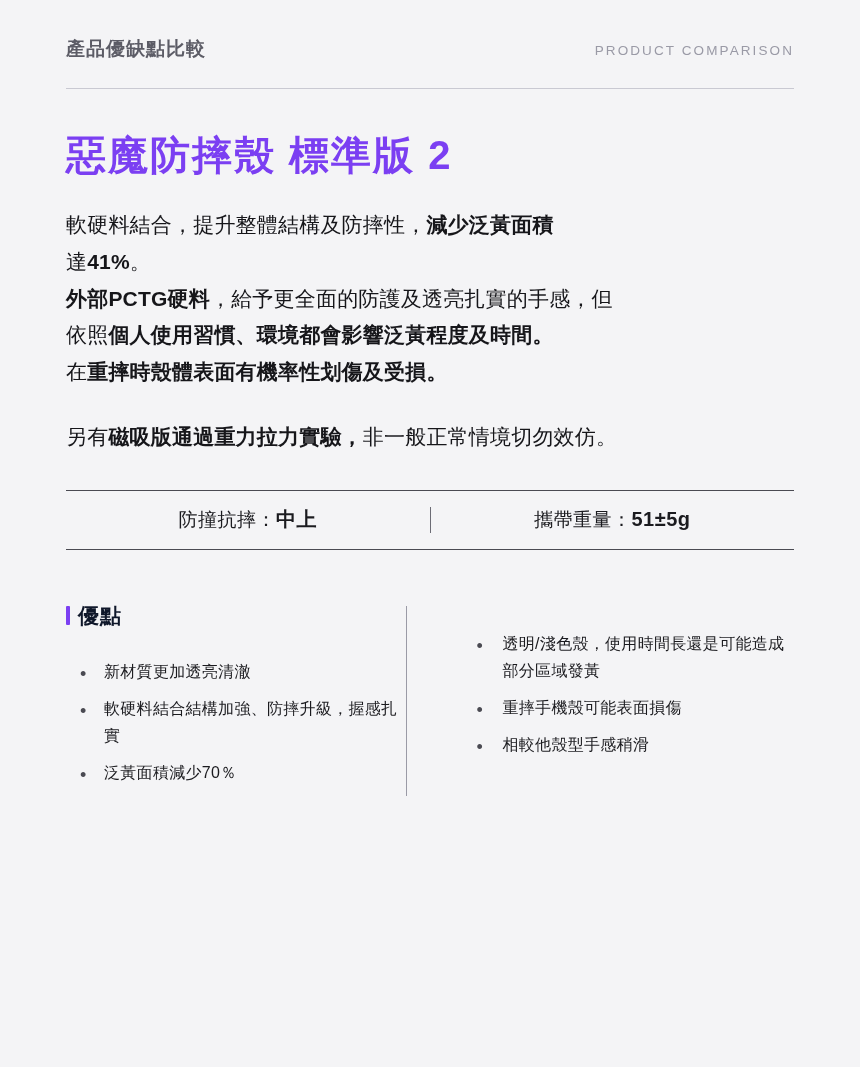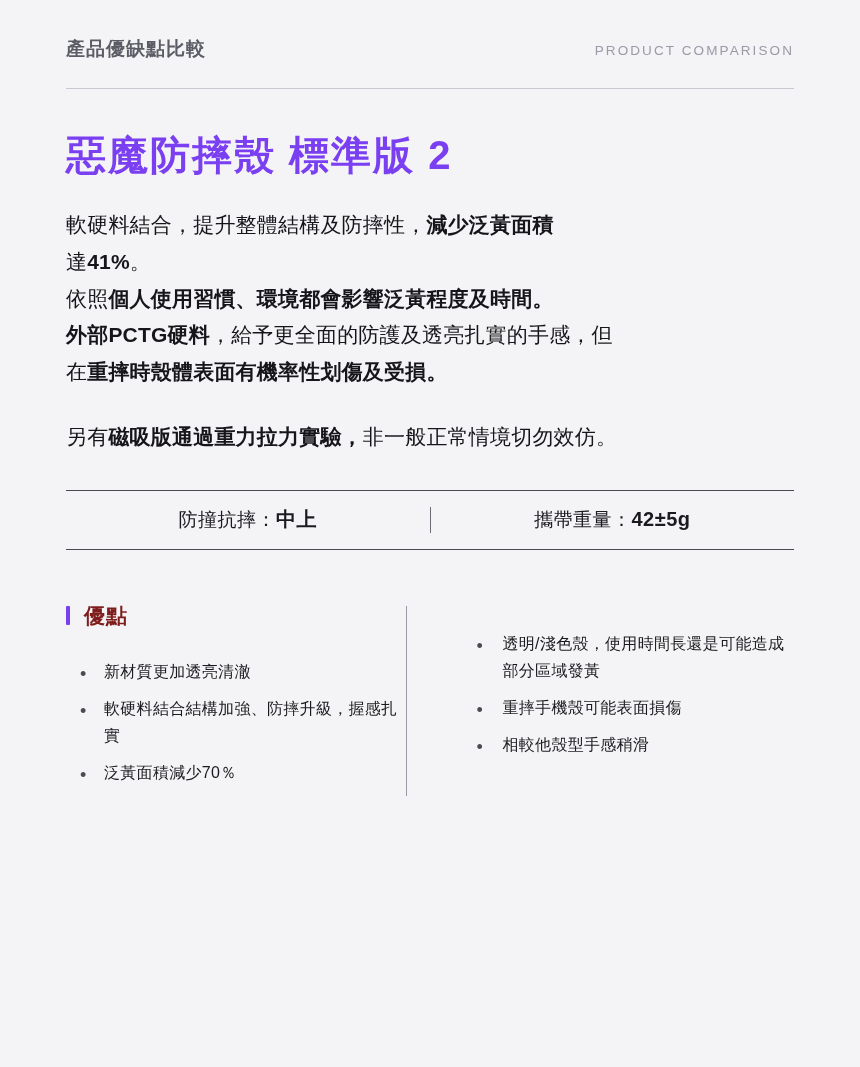--- a/index.html
+++ b/index.html
@@ -122,25 +122,25 @@
   }
   .pc-divider {
     width: 1px;
     background: #9a9aa6;
     margin: 4px 0 0 0;
     align-self: stretch;
   }
   .pc-head {
     display: flex;
     align-items: center;
-    gap: 14px;
+    gap: 8px;
     font-size: 21px;
     font-weight: 700;
     letter-spacing: 1px;
-    color: #7f1d1d;
+    color: #0f172a;
   }
   .pc-bar {
     display: inline-block;
     width: 4px;
     height: 19px;
     background: #7b3ff2;
     border-radius: 1px;
   }
   ul.pc-list {
     list-style: none;
@@ -186,42 +186,42 @@
   <div class="product-title">惡魔防摔殼 標準版 2</div>
 
   <div class="desc">
     <p>
       <span>軟硬料結合，提升整體結構及防摔性，</span><span class="b">減少泛黃面積</span>
     </p>
     <p>
       <span>達</span><span class="b">41%</span><span>。</span>
     </p>
     <p>
+      <span class="b">外部PCTG硬料</span><span>，給予更全面的防護及透亮扎實的手感，但</span>
+    </p>
+    <p>
       <span>依照</span><span class="b">個人使用習慣、環境都會影響泛黃程度及時間。</span>
-    </p>
-    <p>
-      <span class="b">外部PCTG硬料</span><span>，給予更全面的防護及透亮扎實的手感，但</span>
     </p>
     <p>
       <span>在</span><span class="b">重摔時殼體表面有機率性划傷及受損。</span>
     </p>
     <div class="gap"></div>
     <p>
       <span>另有</span><span class="b">磁吸版通過重力拉力實驗，</span><span>非一般正常情境切勿效仿。</span>
     </p>
   </div>
 
   <div class="spec-rule"></div>
   <div class="spec-row">
     <div class="spec-cell">
       <span>防撞抗摔：</span><span class="val">中上</span>
     </div>
     <div class="spec-div"></div>
     <div class="spec-cell">
-      <span>攜帶重量：</span><span class="val">42±5g</span>
+      <span>攜帶重量：</span><span class="val">51±5g</span>
     </div>
   </div>
   <div class="spec-rule" style="margin-top:0"></div>
 
   <div class="pc-wrap">
 
     <div class="pc-col left">
       <div class="pc-head">
         <span class="pc-bar"></span>
         <span>優點</span>

